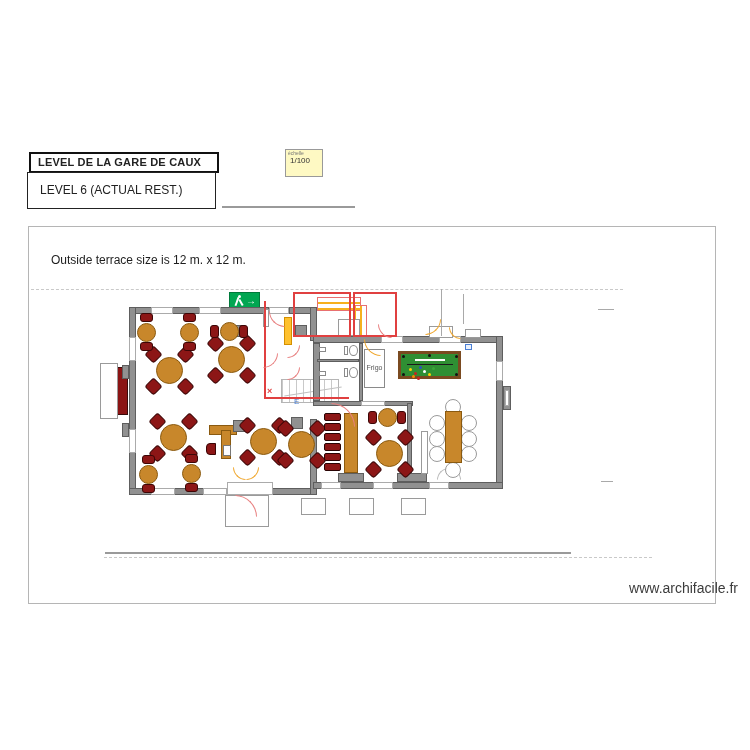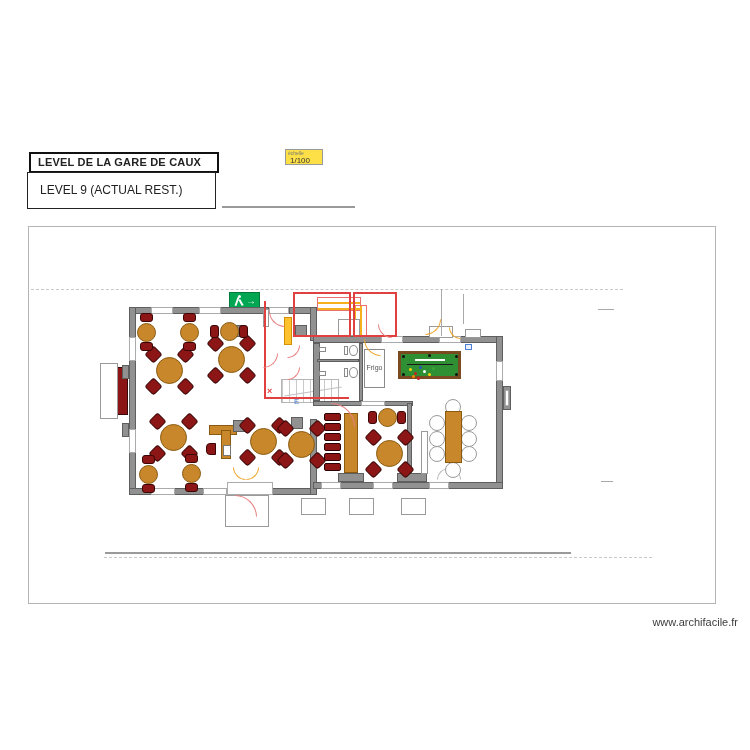--- a/index.html
+++ b/index.html
@@ -6,30 +6,30 @@
   body{width:750px;height:750px;background:#ffffff;position:relative;overflow:hidden;
        font-family:"Liberation Sans", sans-serif;color:#222;}
   .abs{position:absolute;box-sizing:border-box;}
 
   
   .tb-top{left:29px;top:152px;width:190px;height:21px;border:2px solid #111;background:#fff;
           font-weight:bold;font-size:11px;line-height:17px;padding-left:7px;letter-spacing:.2px;}
   .tb-bottom{left:27px;top:172px;width:189px;height:37px;border:1px solid #222;background:#fff;
           font-size:12px;line-height:35px;padding-left:12px;}
   .tb-underline{left:222px;top:206px;width:133px;height:2px;background:#9a9a9a;}
-  .scale-box{left:285px;top:149px;width:38px;height:16px;border:1px solid #999;background:#fde047;}
+  .scale-box{left:285px;top:149px;width:38px;height:28px;border:1px solid #999;background:#fef9c3;}
   .scale-label{font-size:5px;color:#777;padding:1px 0 0 2px;line-height:5px;}
   .scale-value{font-size:8px;color:#333;padding-left:4px;line-height:9px;}
 
   
   .frame{left:28px;top:226px;width:688px;height:378px;border:1px solid #b5b5b5;background:#fff;}
   .note{left:22px;top:26px;font-size:12px;color:#1d1d1d;}
   #plan{left:0;top:0;width:688px;height:378px;} 
 
-  .watermark{right:12px;top:616px;font-size:11px;color:#3c3c3c;}
+  .watermark{right:12px;top:580px;font-size:14px;color:#3c3c3c;}
 
   
   .wall{background:#919191;border:1px solid #5e5e5e;}
   .win{background:#ffffff;border:1px solid #ababab;}
   .wbox{background:#ffffff;border:1px solid #9a9a9a;}
   .redroom{border:2px solid #e04040;background:transparent;}
   .redline{background:#e04040;}
   .grayline{background:#a9a9a9;}
   .dash{border-top:1px dashed #c9c9c9;height:0 !important;}
   .tbl{background:#c8872b;border:1px solid #8a5a10;border-radius:50%;}
@@ -84,29 +84,30 @@
   .lbl-x{font-size:9px;color:#e04040;font-weight:bold;}
   .outlet{border:1px solid #4a7fd4;background:#eaf1fc;}
   .laptop{background:#fdfdfd;border:1px solid #777;}
   .deskchair{background:#8c1616;border:1px solid #3c0606;border-radius:4px 0 0 4px;}
   .solidline{background:#9a9a9a;}
 </style>
 </head>
 <body>
 
 <div class="abs tb-top">LEVEL DE LA GARE DE CAUX</div>
-<div class="abs tb-bottom">LEVEL 9 (ACTUAL REST.)</div>
+<div class="abs tb-bottom">LEVEL 6 (ACTUAL REST.)</div>
 <div class="abs tb-underline"></div>
 
 <div class="abs scale-box">
   <div class="scale-label">échelle</div>
   <div class="scale-value">1/100</div>
 </div>
 
 <div class="abs frame">
+  <div class="abs note">Outside terrace size is 12 m. x 12 m.</div>
 
   <div class="abs" id="plan">
 
     <div class="abs exit-sign">
       <div class="abs exit-head"></div>
       <div class="abs exit-man"></div>
       <div class="abs exit-man2"></div>
       <div class="abs exit-arrow">→</div>
     </div>
 

